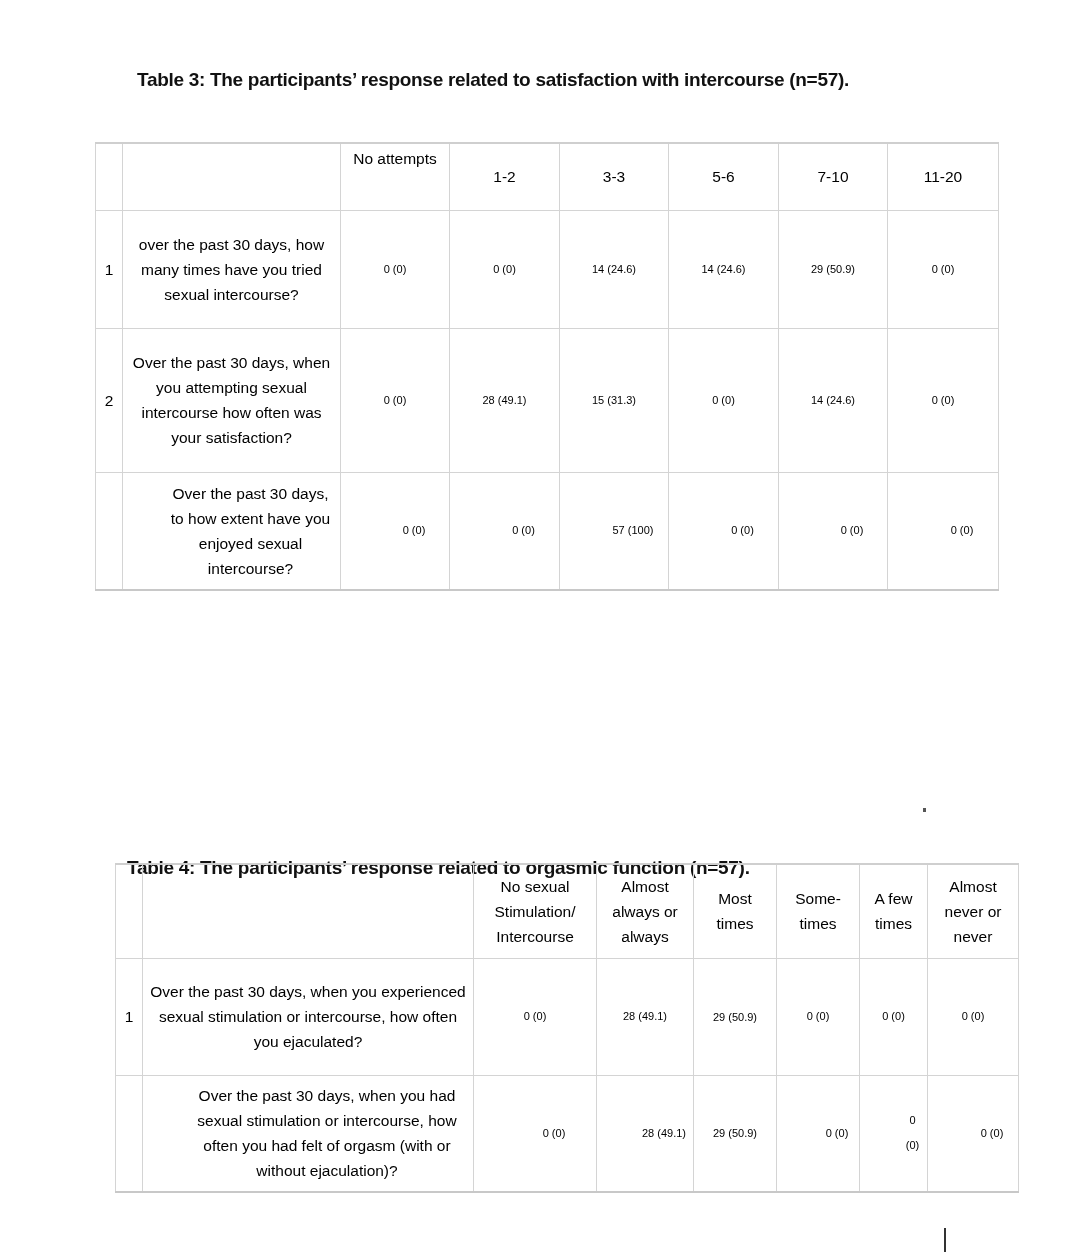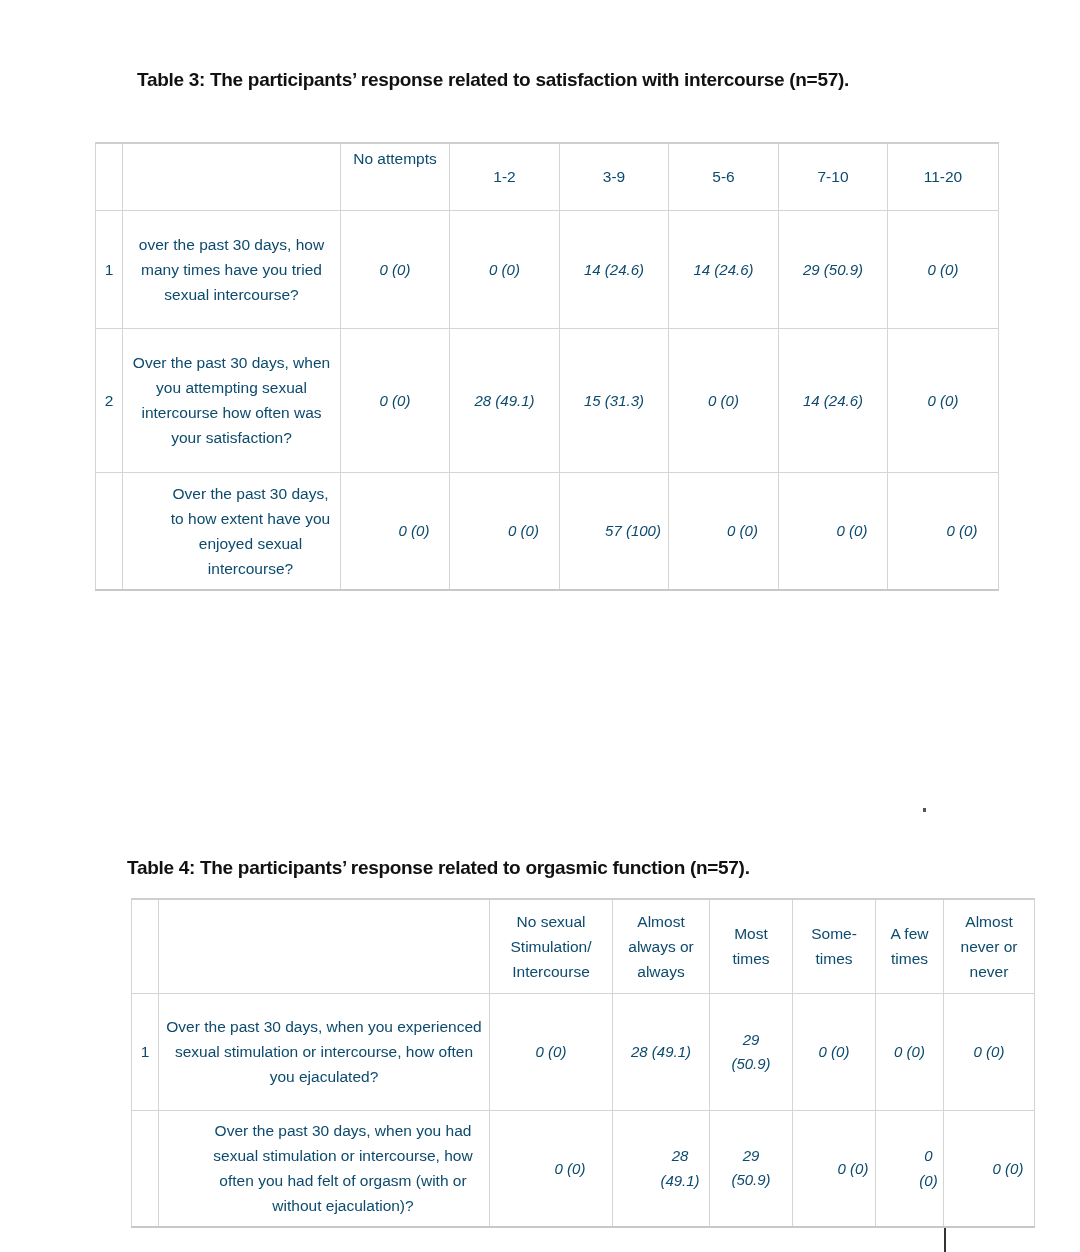--- a/index.html
+++ b/index.html
@@ -9,31 +9,31 @@
     color: #1a1a1a;
   }
   .caption {
     position: absolute; font-weight: bold; font-size: 19px; line-height: 31px;
     letter-spacing: -0.3px; color: #111;
   }
   #t3-caption { left: 106px; top: 64px; margin-left: 31px; }
   #t4-caption { left: 127px; top: 852px; }
   table.grid {
     position: absolute; border-collapse: collapse; table-layout: fixed;
-    font-size: 15.5px; color: #0c4a6e;
+    font-size: 15.5px; color: #000000;
   }
   table.grid td {
     border: 1px solid #d4d4d4; text-align: center; vertical-align: middle;
     line-height: 25px; padding: 0 4px; overflow: hidden;
   }
   table.grid tr:first-child td { border-top: 2px solid #cfcfcf; }
   table.grid tr:last-child td { border-bottom: 2px solid #c8c8c8; padding-left: 42px; }
-  td.num { font-size: 15px; padding: 0 2px; font-style: italic; }
+  td.num { font-size: 11px; padding: 0 2px; }
   #table3 { left: 95px; top: 142px; width: 903px; }
-  #table4 { left: 115px; top: 898px; width: 903px; margin-left: 16px; }
+  #table4 { left: 115px; top: 863px; width: 903px; }
   .dot { position: absolute; left: 923px; top: 808px; width: 3px; height: 4px; background: #555; }
   .tick-line { position: absolute; left: 944px; top: 1228px; width: 2px; height: 24px; background: #333; }
   .top { vertical-align: top !important; padding-top: 2px !important; }
 </style>
 </head>
 <body>
 
 <div class="caption" id="t3-caption">
   <div>Table 3: The participants’ response related to satisfaction with intercourse (n=57).</div>
 </div>
@@ -49,21 +49,21 @@
       <col style="width:109px">
       <col style="width:111px">
   </colgroup>
 
   <tbody>
       <tr style="height:67px">
     <td></td>
     <td></td>
     <td class="top">No attempts</td>
     <td>1-2</td>
-    <td>3-9</td>
+    <td>3-3</td>
     <td>5-6</td>
     <td>7-10</td>
     <td>11-20</td>
   </tr>
   <tr style="height:118px">
     <td>1</td>
     <td>over the past 30 days, how many times have you tried sexual intercourse?</td>
     <td class="num">0 (0)</td>
     <td class="num">0 (0)</td>
     <td class="num">14 (24.6)</td>

